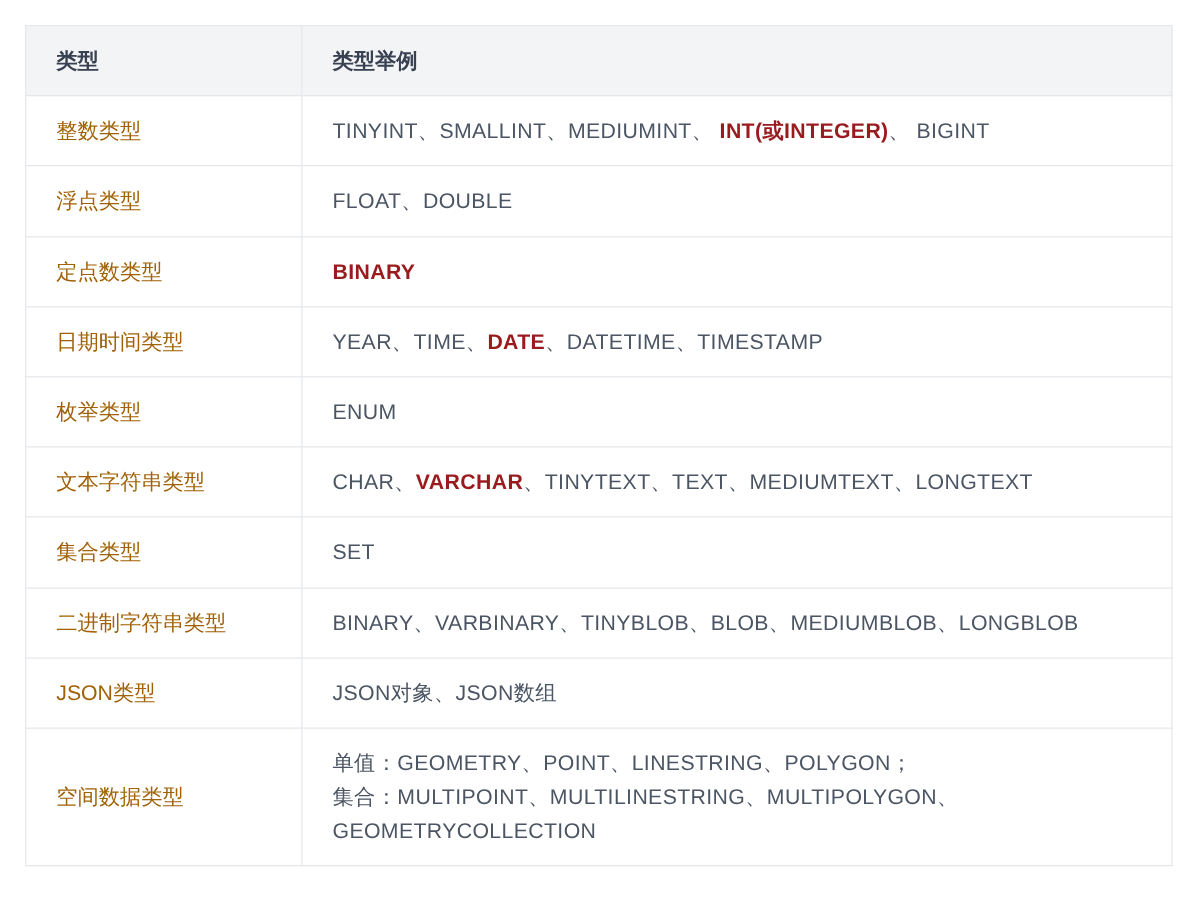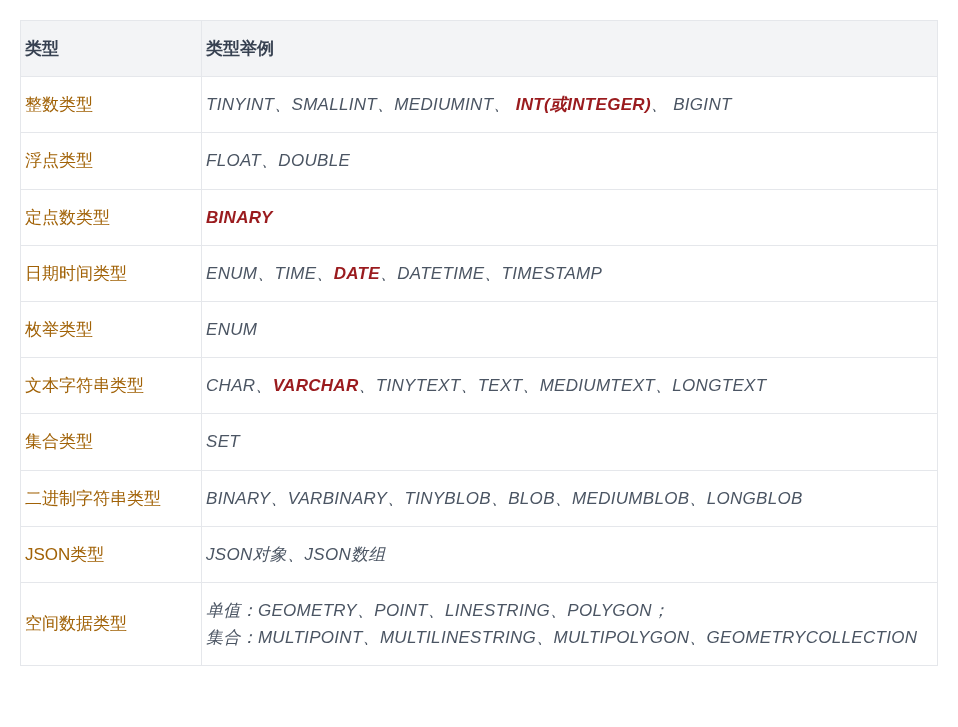--- a/index.html
+++ b/index.html
@@ -12,39 +12,38 @@
   .table-wrapper {
     width: 918px;
   }
   table {
     border-collapse: collapse;
     width: 100%;
     background: #ffffff;
   }
   th, td {
     border: 1px solid #e5e7eb;
-    padding: 14px 4px;
+    padding: 14px 24px;
     text-align: left;
     vertical-align: middle;
     font-size: 17px;
     line-height: 1.6;
   }
   th {
     background: #f3f4f6;
     font-weight: 600;
     color: #374151;
   }
   td.type-col {
     width: 172px;
     color: #a16207;
   }
   td.example-col {
     color: #4b5563;
     letter-spacing: 0.3px;
-    font-style: italic;
   }
   .highlight {
     color: #9a1b1e;
     font-weight: 600;
   }
 </style>
 </head>
 <body>
 
 <div class="table-wrapper">
@@ -63,21 +62,21 @@
         <tr>
           <td class="type-col">浮点类型</td>
           <td class="example-col"><span>FLOAT、DOUBLE</span></td>
         </tr>
         <tr>
           <td class="type-col">定点数类型</td>
           <td class="example-col"><span class="highlight">BINARY</span></td>
         </tr>
         <tr>
           <td class="type-col">日期时间类型</td>
-          <td class="example-col"><span>ENUM、TIME、</span><span class="highlight">DATE</span><span>、DATETIME、TIMESTAMP</span></td>
+          <td class="example-col"><span>YEAR、TIME、</span><span class="highlight">DATE</span><span>、DATETIME、TIMESTAMP</span></td>
         </tr>
         <tr>
           <td class="type-col">枚举类型</td>
           <td class="example-col"><span>ENUM</span></td>
         </tr>
         <tr>
           <td class="type-col">文本字符串类型</td>
           <td class="example-col"><span>CHAR、</span><span class="highlight">VARCHAR</span><span>、TINYTEXT、TEXT、MEDIUMTEXT、LONGTEXT</span></td>
         </tr>
         <tr>

